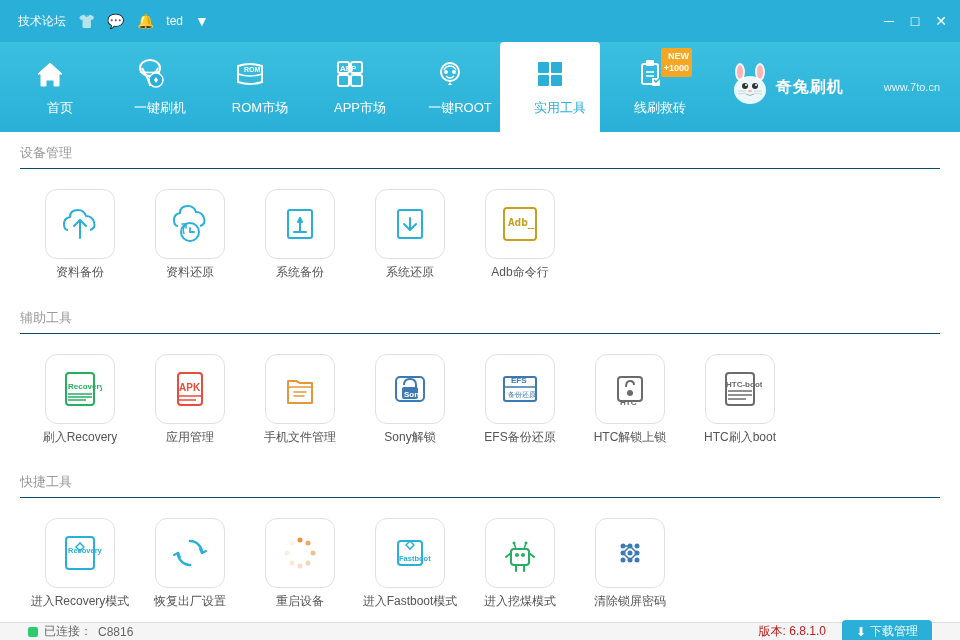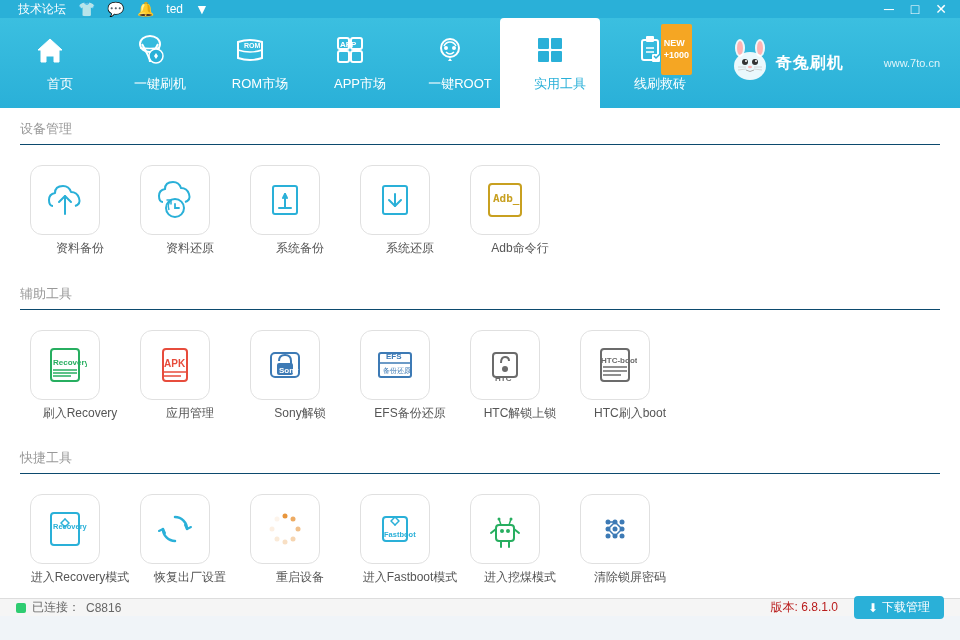--- a/index.html
+++ b/index.html
@@ -1,20 +1,20 @@
 <!DOCTYPE html>
 <html><head>
   <meta charset="utf-8">
   <style>
     * { margin: 0; padding: 0; box-sizing: border-box; }
     body { width: 960px; height: 640px; font-family: 'Microsoft YaHei', SimHei, Arial, sans-serif; background: #f0f4f8; overflow: hidden; }
 
     
     #titlebar {
-      height: 18px;
+      height: 42px;
       background: #2ab0d8;
       display: flex;
       align-items: center;
       justify-content: flex-end;
       padding: 0 8px;
       gap: 18px;
     }
     #titlebar .title-links {
       display: flex;
       align-items: center;
@@ -100,24 +100,24 @@
       margin-left: 40px;
     }
     .new-badge-nav {
       position: absolute;
       top: 6px;
       right: 8px;
       background: #f5a623;
       color: #fff;
       font-size: 9px;
       font-weight: bold;
-      padding: 14px 3px;
+      padding: 3px 3px;
       border-radius: 2px;
       line-height: 1.3;
-      text-align: left;
+      text-align: right;
     }
 
     
     #content {
       height: 490px;
       background: #fff;
       padding: 0 20px;
       overflow-y: auto;
     }
 
@@ -132,20 +132,21 @@
     .tool-grid {
       display: flex;
       flex-wrap: wrap;
       gap: 10px;
       padding: 10px 0 16px 10px;
     }
 
     .tool-item {
       display: flex;
       flex-direction: column;
+      align-items: center;
       width: 100px;
       cursor: pointer;
       gap: 6px;
     }
 
     .tool-icon-box {
       width: 70px;
       height: 70px;
       border: 1.5px solid #e0e0e0;
       border-radius: 12px;
@@ -163,21 +164,21 @@
       line-height: 1.3;
     }
 
     
     #statusbar {
       height: 18px;
       background: #f5f5f5;
       border-top: 1px solid #ddd;
       display: flex;
       align-items: center;
-      padding: 0 16px;
+      padding: 0 28px;
       font-size: 12px;
       color: #666;
     }
     .status-connected {
       display: flex;
       align-items: center;
       gap: 6px;
     }
     .status-dot {
       width: 10px;
@@ -430,20 +431,30 @@
         <svg width="44" height="44" viewBox="0 0 44 44" fill="none">
           <rect x="10" y="6" width="24" height="32" rx="3" stroke="#e74c3c" stroke-width="2" fill="none"></rect>
           <text x="11" y="24" fill="#e74c3c" font-size="10" font-weight="bold">APK</text>
           <line x1="10" y1="29" x2="34" y2="29" stroke="#e74c3c" stroke-width="1.5"></line>
           <line x1="10" y1="33" x2="28" y2="33" stroke="#e74c3c" stroke-width="1.5"></line>
         </svg>
       </div>
       <span class="tool-label">应用管理</span>
     </div>
 
+    <div class="tool-item">
+      <div class="tool-icon-box">
+        <svg width="44" height="44" viewBox="0 0 44 44" fill="none">
+          <path d="M10 14 L10 36 L34 36 L34 16 L22 16 L18 14 Z" fill="none" stroke="#e8963c" stroke-width="2" stroke-linejoin="round"></path>
+          <path d="M10 20 L34 20" stroke="#e8963c" stroke-width="1.5"></path>
+          <path d="M16 25 L28 25 M16 29 L26 29" stroke="#e8963c" stroke-width="1.5" stroke-linecap="round"></path>
+        </svg>
+      </div>
+      <span class="tool-label">手机文件管理</span>
+    </div>
 
     <div class="tool-item">
       <div class="tool-icon-box">
         <svg width="44" height="44" viewBox="0 0 44 44" fill="none">
           <rect x="8" y="10" width="28" height="24" rx="4" stroke="#3d7ab5" stroke-width="2" fill="none"></rect>
           <path d="M16 18 Q16 12 22 12 Q28 12 28 18 L28 22" stroke="#3d7ab5" stroke-width="2" fill="none"></path>
           <rect x="14" y="20" width="16" height="12" rx="2" fill="#3d7ab5"></rect>
           <text x="16" y="30" fill="#fff" font-size="8" font-weight="bold">Sony</text>
         </svg>
       </div>

